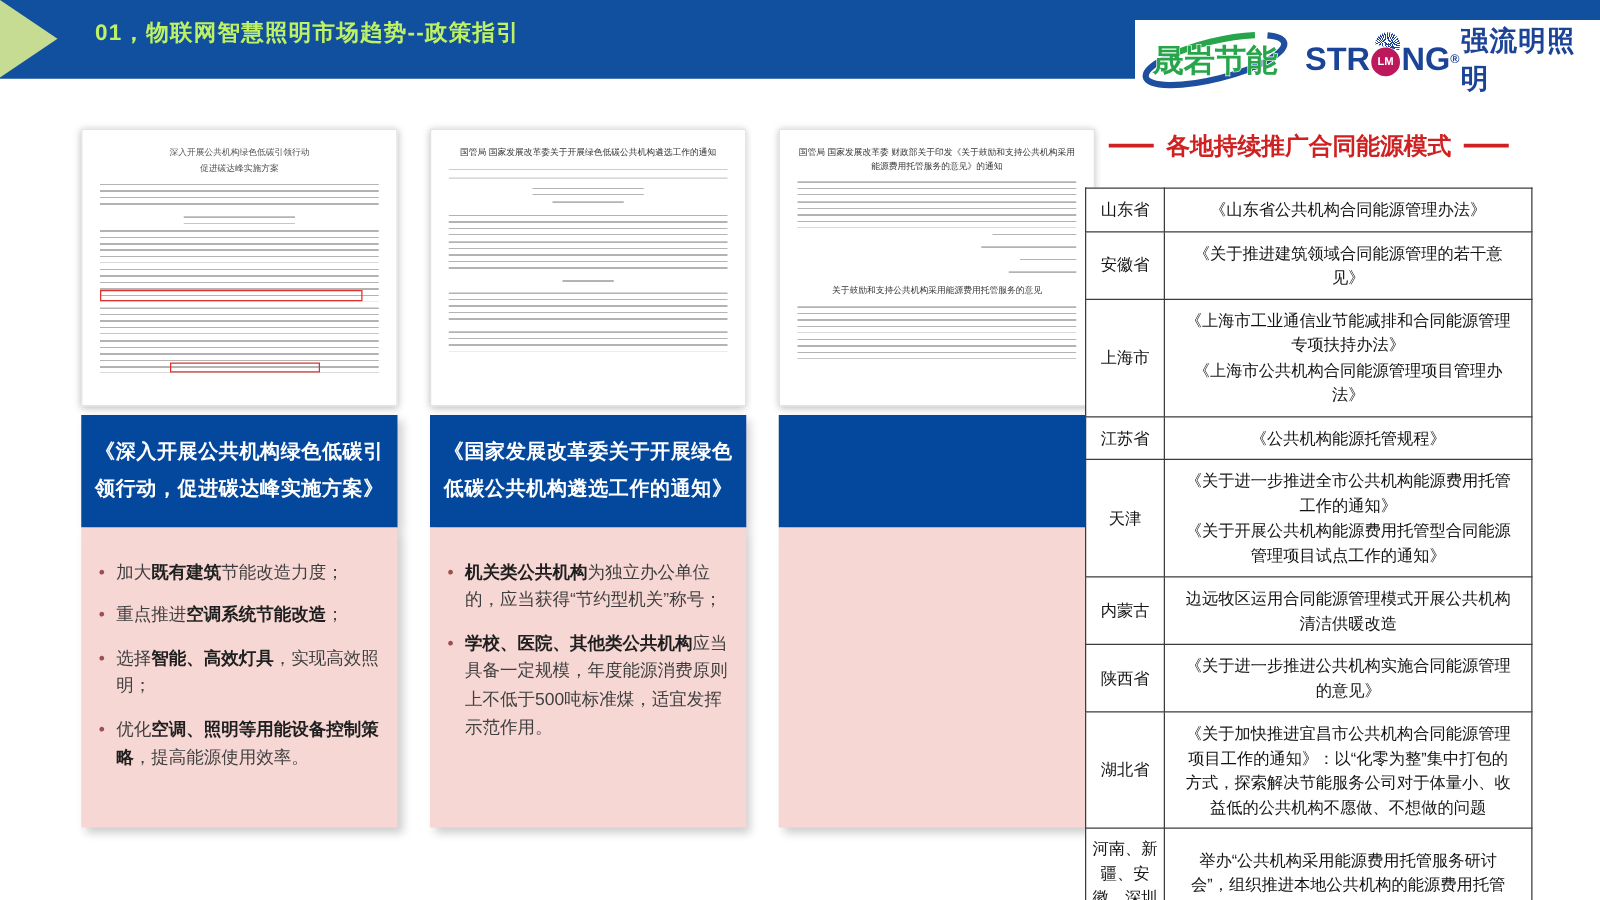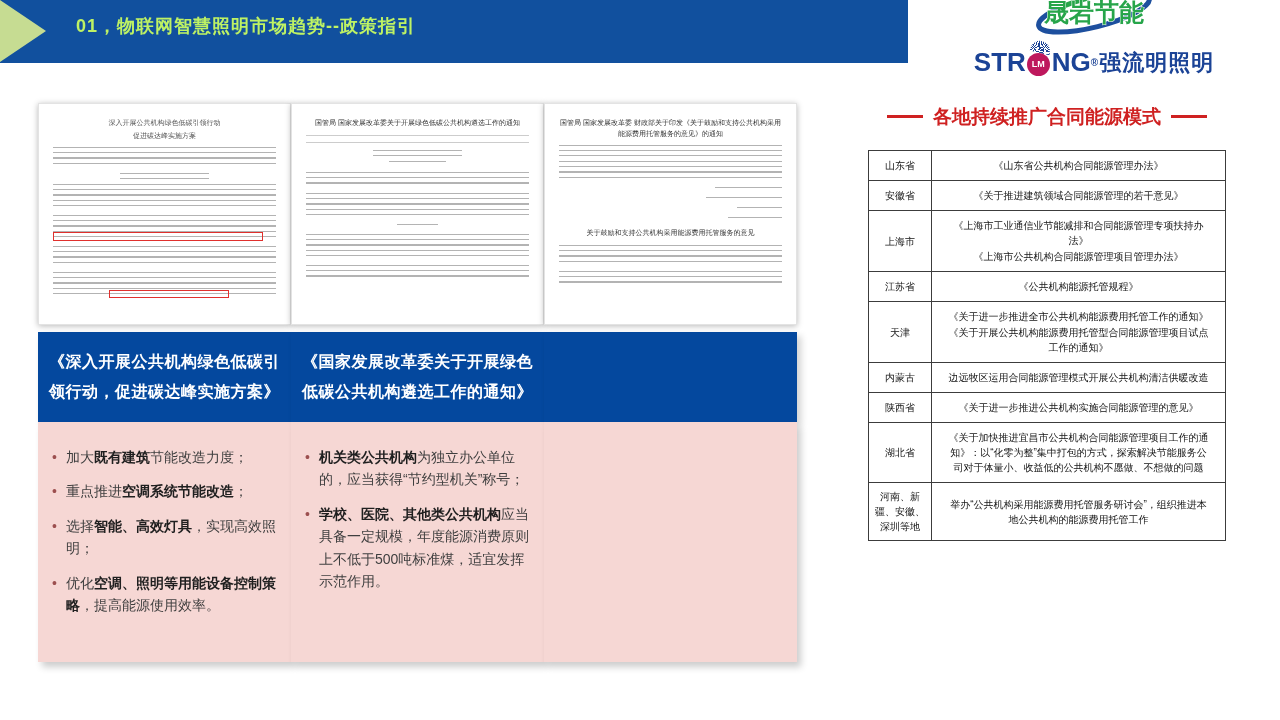--- a/index.html
+++ b/index.html
@@ -5,35 +5,35 @@
   * { margin:0; padding:0; box-sizing:border-box; }
   html,body { width:1280px; height:720px; }
   body { font-family:"Liberation Sans","DejaVu Sans",sans-serif; background:#fff; position:relative; overflow:hidden; }
 
   
   .header { position:absolute; top:0; left:0; width:1280px; height:63px; background:#11509e; }
   .header-arrow { position:absolute; left:0; top:0; width:0; height:0;
     border-top:31.5px solid transparent; border-bottom:31.5px solid transparent;
     border-left:46px solid #c6dc92; }
   .page-title { position:absolute; left:76px; top:14px; color:#bef264; font-size:18px; font-weight:bold; letter-spacing:1px; white-space:nowrap; }
-  .logo-area { position:absolute; right:0; top:0; width:372px; height:63px; background:#fff; display:flex; align-items:center; justify-content:center; gap:8px;flex-direction:column; }
+  .logo-area { position:absolute; right:0; top:16px; width:372px; height:63px; background:#fff; display:flex; align-items:center; justify-content:center; gap:8px; }
   .logo-sy { position:relative; width:128px; height:54px; }
   .logo-sy svg { display:block; }
   .logo-strong { display:flex; align-items:center; color:#1b4396; font-weight:bold; }
   .strong-txt { font-size:26px; letter-spacing:0; }
   .oc-wrap { position:relative; width:24px; height:26px; margin:0 1px; }
   .oc { position:absolute; bottom:0; left:0; width:23px; height:23px; border-radius:50%; background:#be185d; color:#fff; display:flex; align-items:center; justify-content:center; font-size:9px; font-weight:bold; }
   .fan { position:absolute; top:-9px; left:4px; width:20px; height:12px; border-radius:10px 10px 0 0;
     background:repeating-conic-gradient(from -55deg at 50% 100%, #1b4396 0 5deg, #ffffff 5deg 10deg);
     transform:rotate(14deg); }
   .reg { font-size:10px; vertical-align:super; margin:0 1px 0 0; }
   .strong-cn { font-size:22px; letter-spacing:1px; }
 
   
-  .columns { position:absolute; left:38px; top:103px; display:flex; gap:0; }
+  .columns { position:absolute; left:65px; top:103px; display:flex; gap:26px; }
   .col { width:253px; display:flex; flex-direction:column; }
 
   .doc { height:222px; background:#fff; border:1px solid #e3e3e3; box-shadow:0 1px 6px rgba(0,0,0,.28); padding:14px 14px 10px; position:relative; overflow:hidden; }
   .doc-title { font-size:7px; color:#555; text-align:center; line-height:1.5; margin-bottom:6px; }
   .doc-title.dark { color:#333; }
   .ml { background:repeating-linear-gradient(to bottom,#9a9a9a 0 1.2px, transparent 1.2px 5.2px); opacity:.75; margin-bottom:5px; }
   .ml.short { width:40%; margin-left:auto; margin-right:auto; }
   .ml.right { width:30%; margin-left:auto; margin-right:0; }
   .meta-row { border-bottom:1px solid #ccc; padding-bottom:3px; margin-bottom:7px; }
   .meta-row .ml { margin-bottom:0; height:4px; opacity:.5; }
@@ -46,21 +46,21 @@
   .pinkbox ul { list-style:none; }
   .pinkbox li { position:relative; padding-left:18px; margin-bottom:12px; font-size:14px; color:#3f3f3f; line-height:1.6; }
   .pinkbox li::before { content:"•"; position:absolute; left:4px; top:0; color:#9c4f4f; }
   .pinkbox b { color:#1f1f1f; }
 
   
   .right-panel { position:absolute; left:868px; top:104px; width:358px; }
   .right-title { text-align:center; color:#cf2121; font-size:19px; font-weight:bold; margin-bottom:20px; white-space:nowrap; }
   .dash { display:inline-block; width:36px; height:2.5px; background:#cf2121; vertical-align:middle; margin:0 10px 3px; }
   table.policy { border-collapse:collapse; width:100%; background:#fff; }
-  table.policy td { border:1px solid #3c3c3c; padding:6px 4px; font-size:10px; color:#141414; text-align:center; line-height:1.5; }
+  table.policy td { border:1px solid #3c3c3c; padding:6px 4px; font-size:13px; color:#141414; text-align:center; line-height:1.5; }
   table.policy td.region { width:63px; padding:6px 3px; }
   table.policy td.policy div { margin:1px 12px; }
 </style>
 </head>
 <body>
 
 <div class="header">
   <div class="header-arrow"></div>
   <div class="page-title">01，物联网智慧照明市场趋势--政策指引</div>
 </div>

